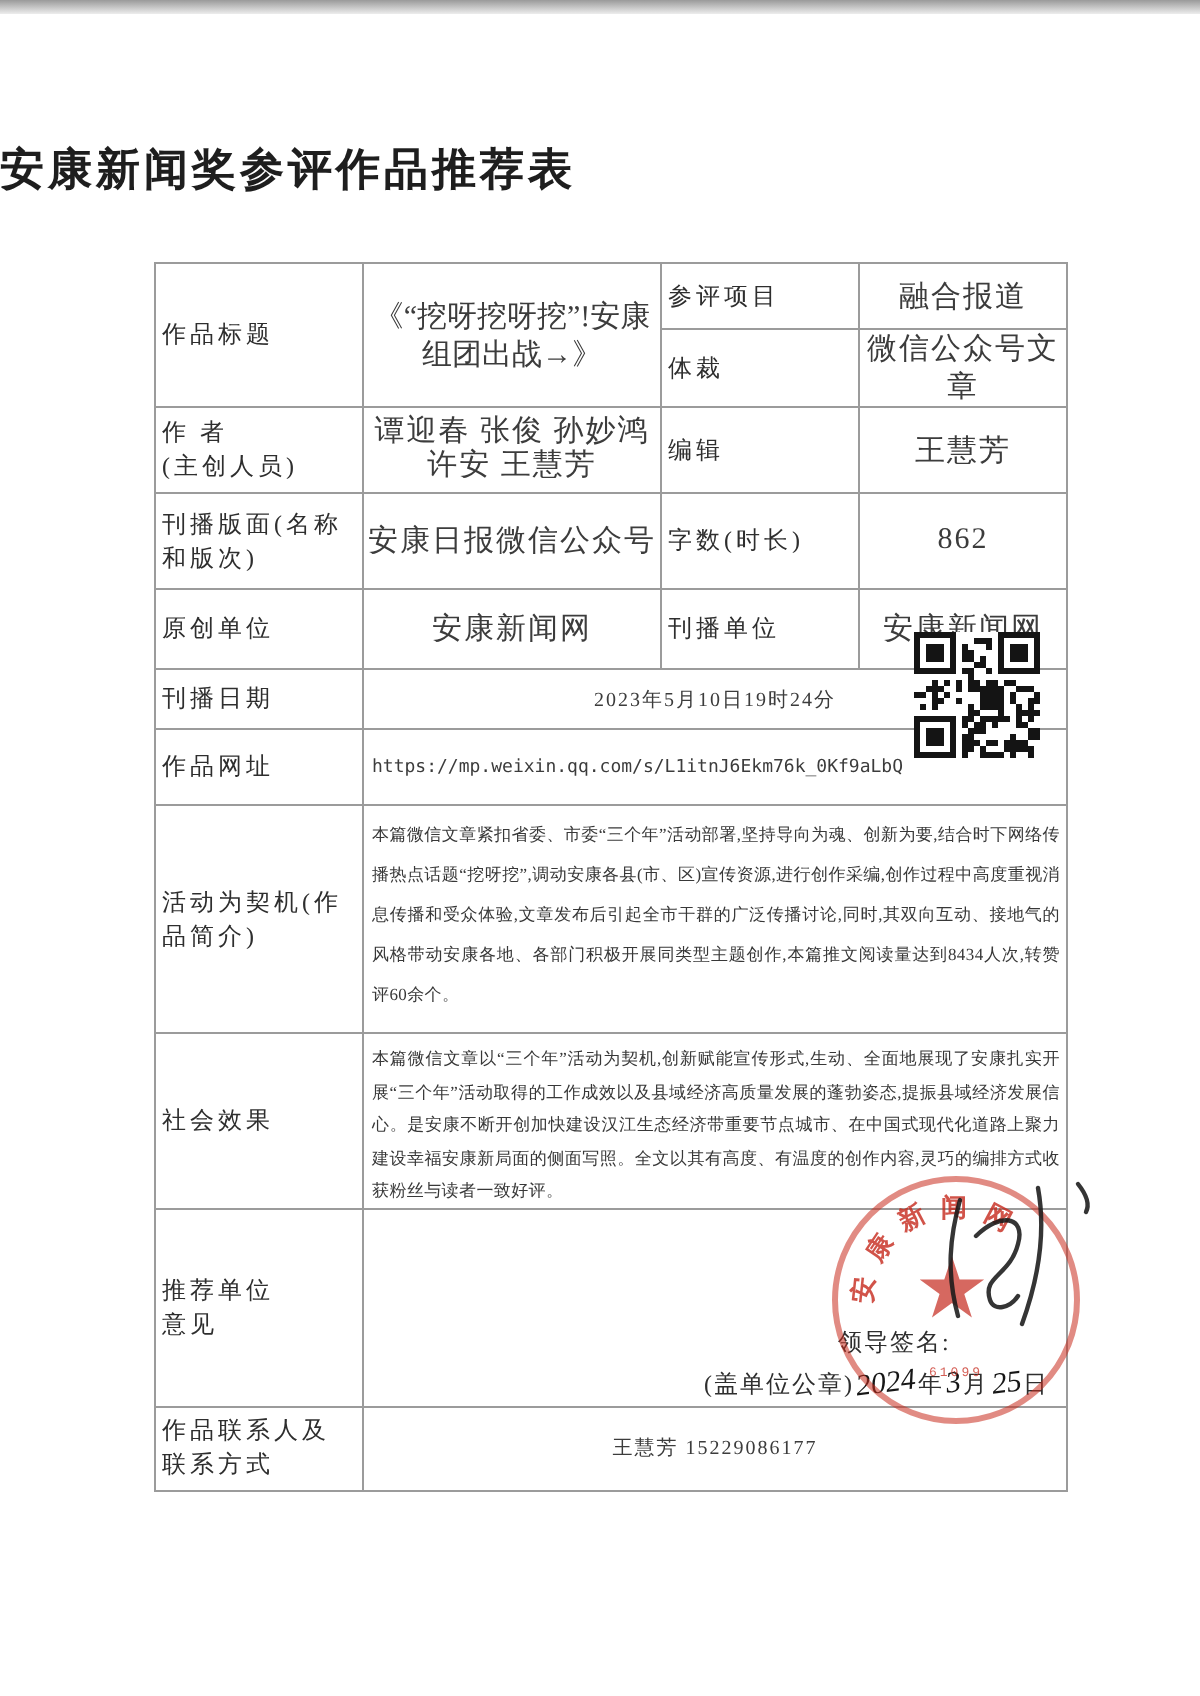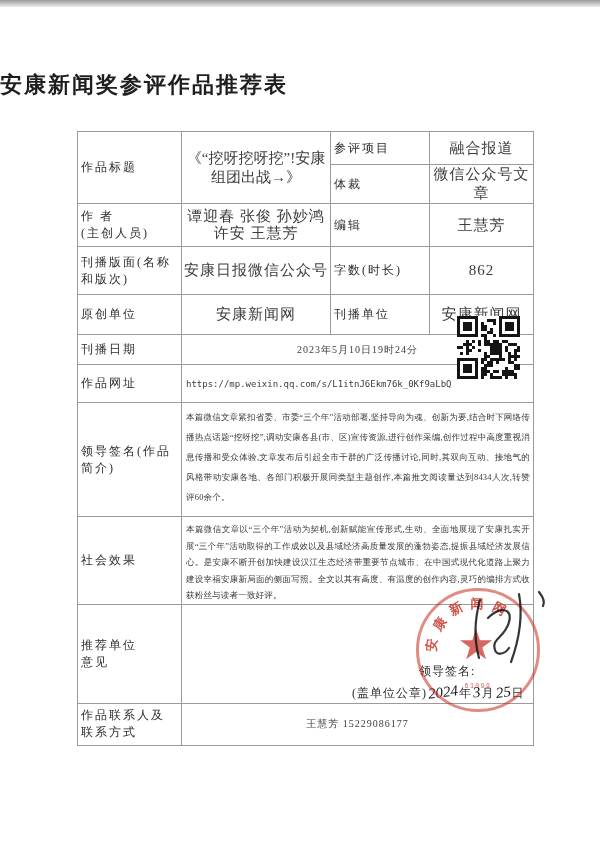--- a/index.html
+++ b/index.html
@@ -95,21 +95,21 @@
   </tr>
   <tr style="height:30px">
     <td class="lbl">刊播日期</td>
     <td class="val" colspan="3" style="font-size:10px;">2023年5月10日19时24分</td>
   </tr>
   <tr style="height:38px">
     <td class="lbl">作品网址</td>
     <td class="val-l url" colspan="3">https://mp.weixin.qq.com/s/L1itnJ6Ekm76k_0Kf9aLbQ</td>
   </tr>
   <tr style="height:114px">
-    <td class="lbl">领导签名(作品简介)</td>
+    <td class="lbl">活动为契机(作品简介)</td>
     <td class="para para1" colspan="3">本篇微信文章紧扣省委、市委“三个年”活动部署,坚持导向为魂、创新为要,结合时下网络传播热点话题“挖呀挖”,调动安康各县(市、区)宣传资源,进行创作采编,创作过程中高度重视消息传播和受众体验,文章发布后引起全市干群的广泛传播讨论,同时,其双向互动、接地气的风格带动安康各地、各部门积极开展同类型主题创作,本篇推文阅读量达到8434人次,转赞评60余个。</td>
   </tr>
   <tr style="height:86px">
     <td class="lbl">社会效果</td>
     <td class="para para2" colspan="3">本篇微信文章以“三个年”活动为契机,创新赋能宣传形式,生动、全面地展现了安康扎实开展“三个年”活动取得的工作成效以及县域经济高质量发展的蓬勃姿态,提振县域经济发展信心。是安康不断开创加快建设汉江生态经济带重要节点城市、在中国式现代化道路上聚力建设幸福安康新局面的侧面写照。全文以其有高度、有温度的创作内容,灵巧的编排方式收获粉丝与读者一致好评。</td>
   </tr>
   <tr style="height:99px">
     <td class="lbl two-line">
       <span>推荐单位</span>
       <span>意见</span>

